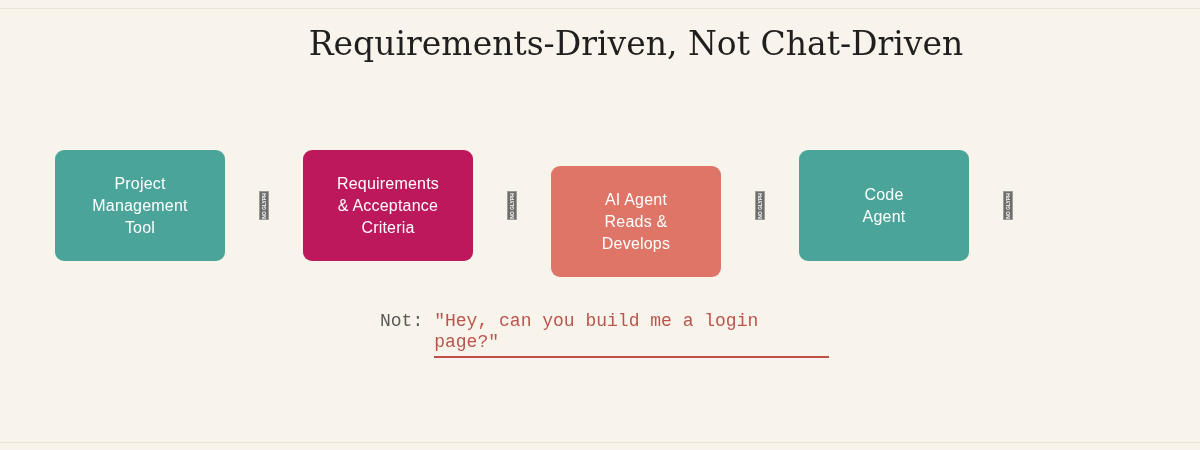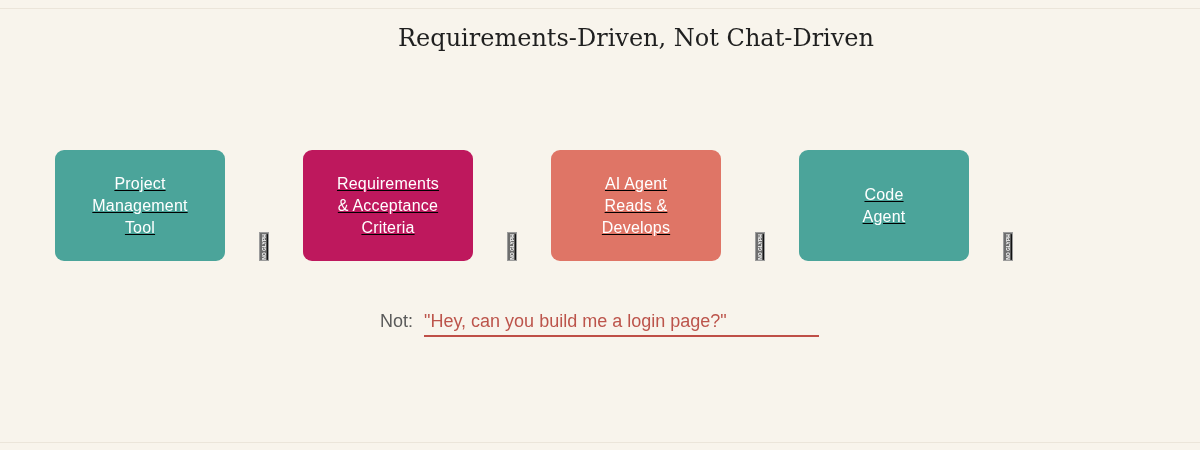--- a/index.html
+++ b/index.html
@@ -25,35 +25,34 @@
   .frame-line.bottom { top: 442px; }
 
   .page-title {
     position: absolute;
     top: 24px;
     left: 636px;
     transform: translateX(-50%);
     white-space: nowrap;
     font-family: "DejaVu Serif", serif;
     font-weight: 500;
-    font-size: 24px;
+    font-size: 33px;
     color: #1F1F1F;
     margin: 0;
   }
 
   .flow {
     position: absolute;
     top: 150px;
     left: 55px;
     width: 958px;
     height: 111px;
     display: flex;
     justify-content: space-between;
-    align-items: flex-end;
-    text-decoration: underline;
+    align-items: center;
   }
   .step {
     width: 170px;
     height: 111px;
     border-radius: 9px;
     display: flex;
     align-items: center;
     justify-content: center;
     flex: 0 0 auto;
   }
@@ -86,20 +85,21 @@
     color: #FFFFFF;
     white-space: nowrap;
   }
 
   .not-line {
     position: absolute;
     top: 311px;
     left: 380px;
     display: flex;
     align-items: flex-start;
+    font-family: Liberation Mono, monospace;
   }
   .not-label {
     color: #5A5A5A;
     font-size: 18px;
     line-height: 21px;
     margin-right: 11px;
   }
   .chat-quote {
     display: inline-block;
     width: 395px;

